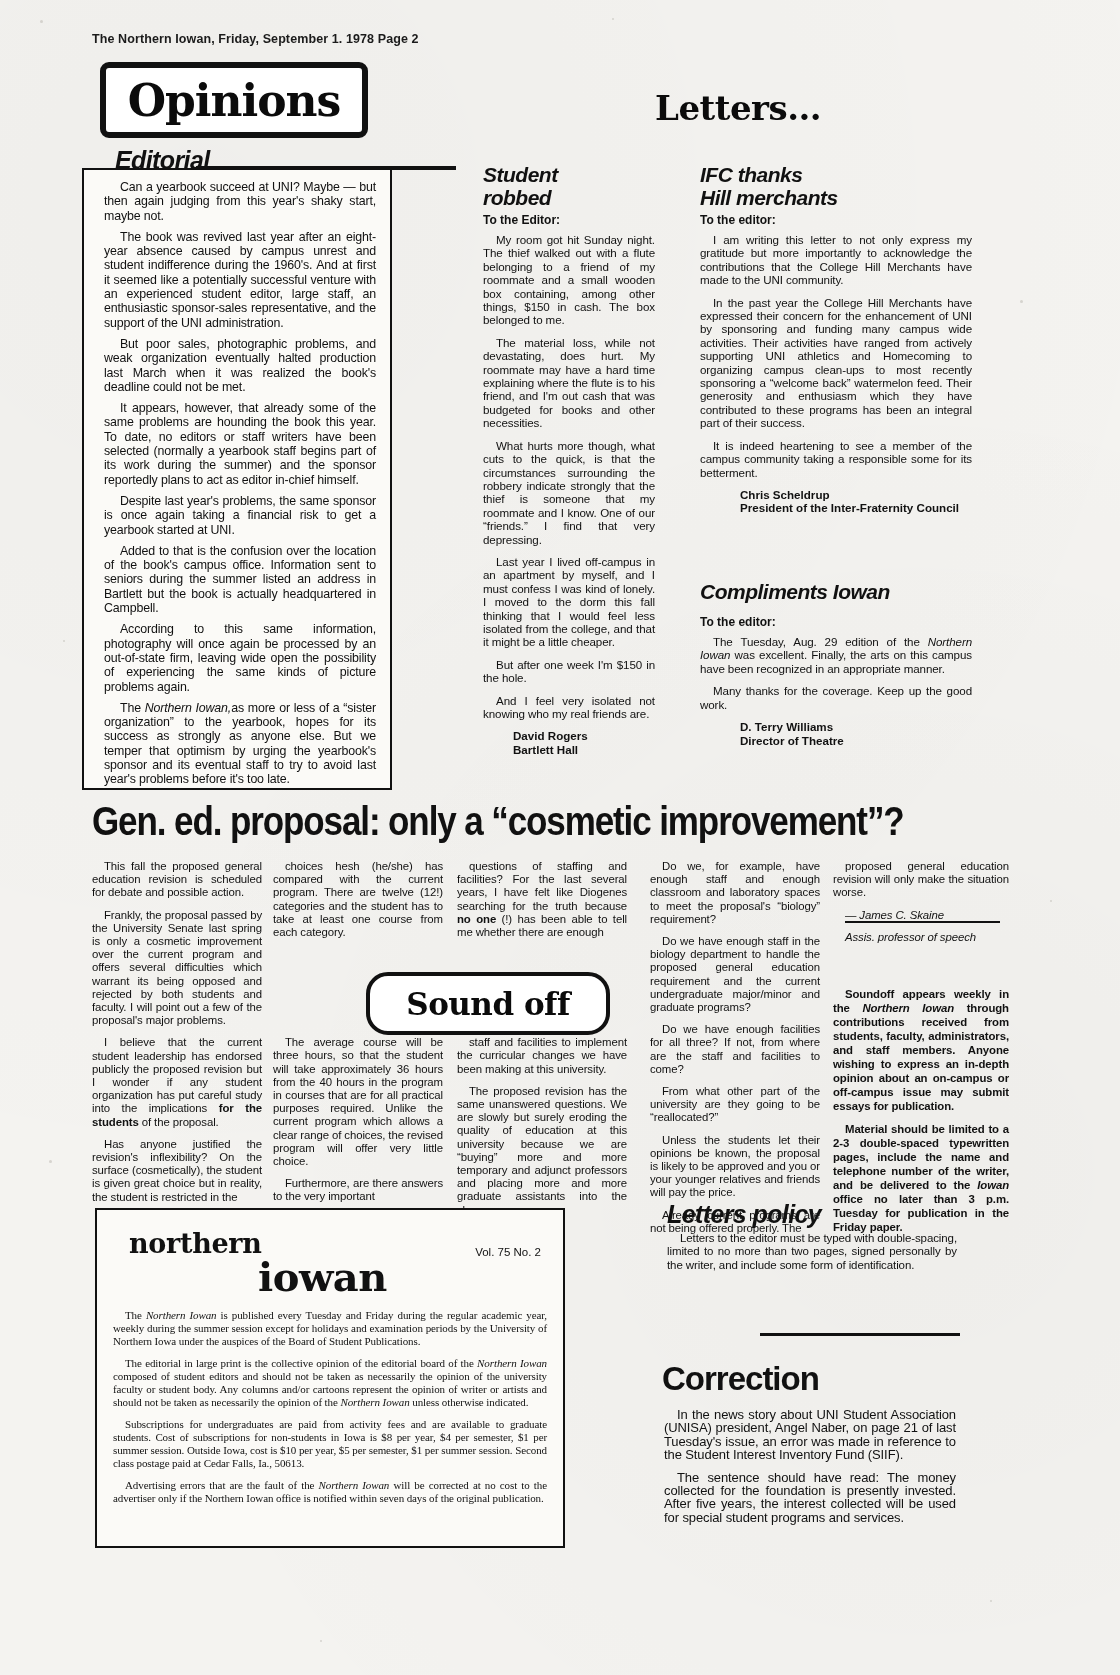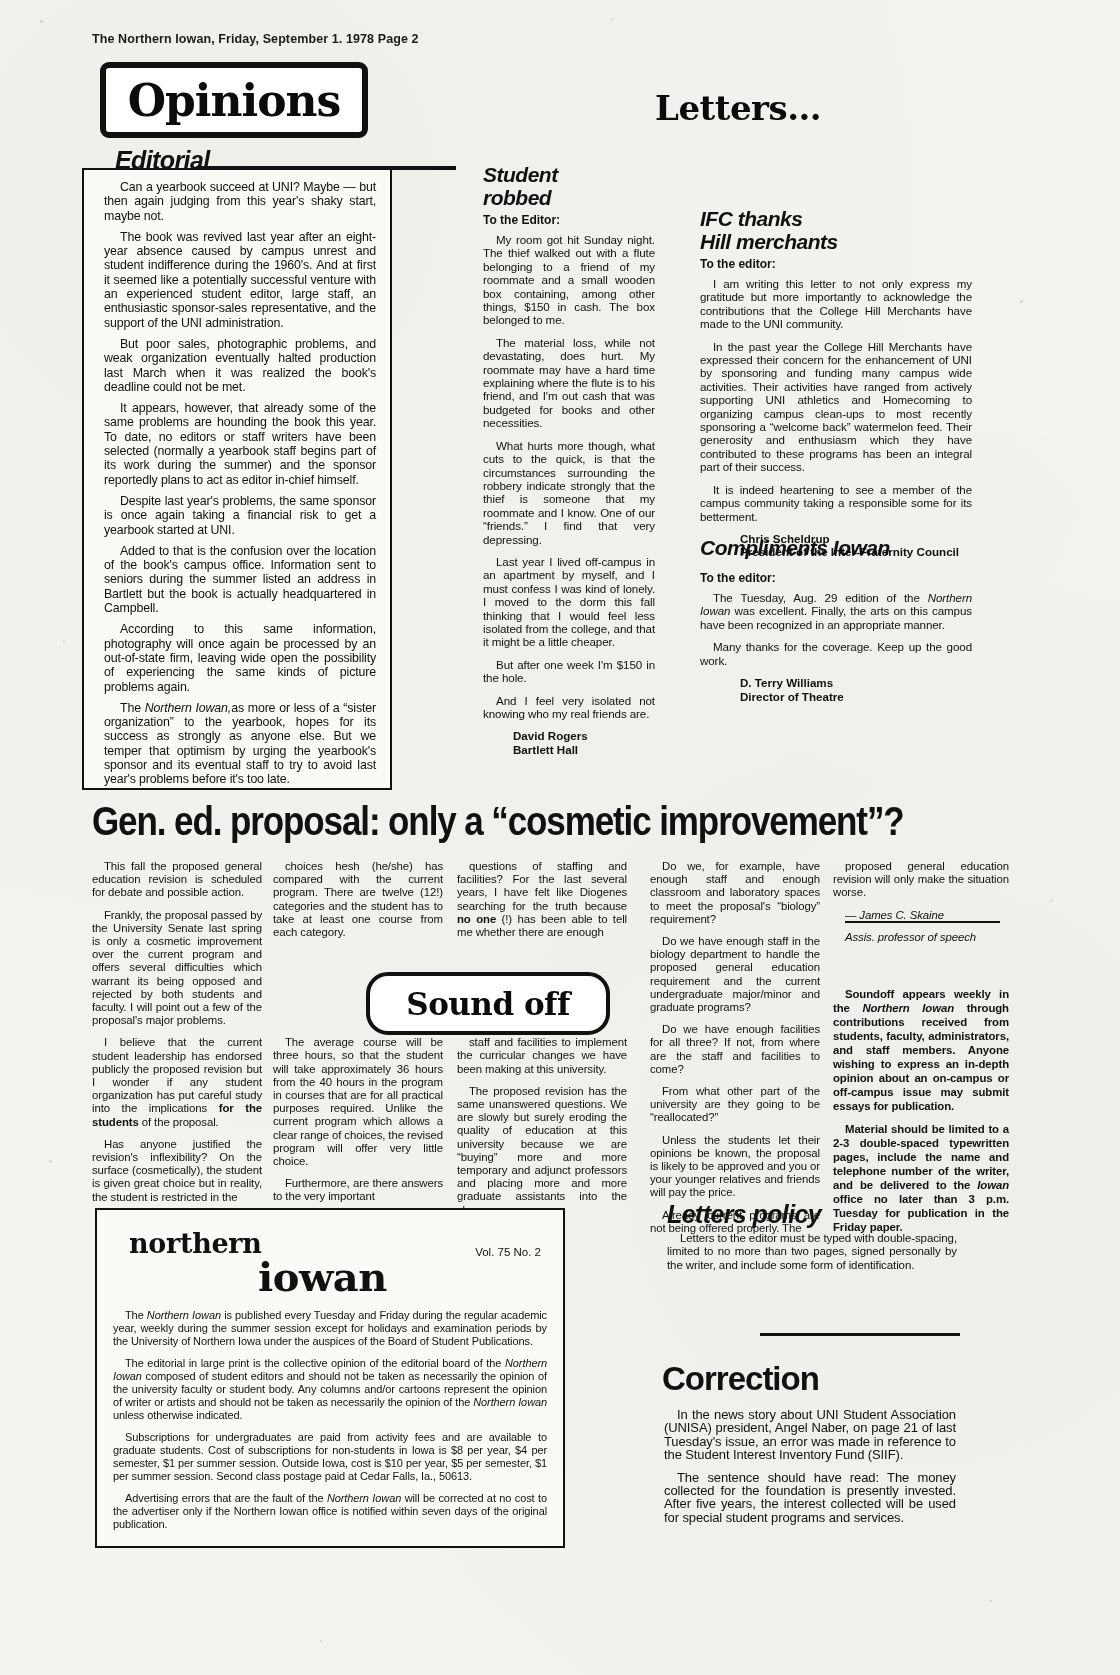--- a/index.html
+++ b/index.html
@@ -97,22 +97,22 @@
   .to-editor{
     font-size:12px; font-weight:bold; margin:0 0 6px 0;
   }
   .sig{
     font-size:11.6px; font-weight:bold; line-height:13.5px;
     margin:0; padding-left:40px;
   }
   .sig.narrow{padding-left:30px;}
 
   .col-student{position:absolute; left:483px; top:163px; width:172px;}
-  .col-ifc{position:absolute; left:700px; top:163px; width:272px;margin-top:44px;}
-  .col-compliments{position:absolute; left:700px; top:536px; width:272px;}
+  .col-ifc{position:absolute; left:700px; top:163px; width:272px;}
+  .col-compliments{position:absolute; left:700px; top:580px; width:272px;}
 
   
   .genhead{
     position:absolute; left:92px; top:798px;
     width:945px;
     font-size:35px; font-weight:bold;
     letter-spacing:-1.1px;
     line-height:38px;
     white-space:nowrap;
     font-family:"Liberation Sans", sans-serif;
@@ -198,20 +198,21 @@
     position:absolute; right:22px; top:36px;
     font-size:11.5px;
   }
   .mast-box p{
     margin:9px 0 0 0;
     font-size:11px;
     line-height:13px;
     text-align:justify;
     text-indent:12px;
     letter-spacing:-.1px;
+    font-family:Liberation Serif, serif;
   }
 
   
   .lp-head{
     position:absolute; left:667px; top:1200px;
     font-size:25px; font-weight:bold; font-style:italic;
     letter-spacing:-.6px;
   }
   .lp-body{position:absolute; left:667px; top:1232px; width:290px;}
   .lp-body p{

